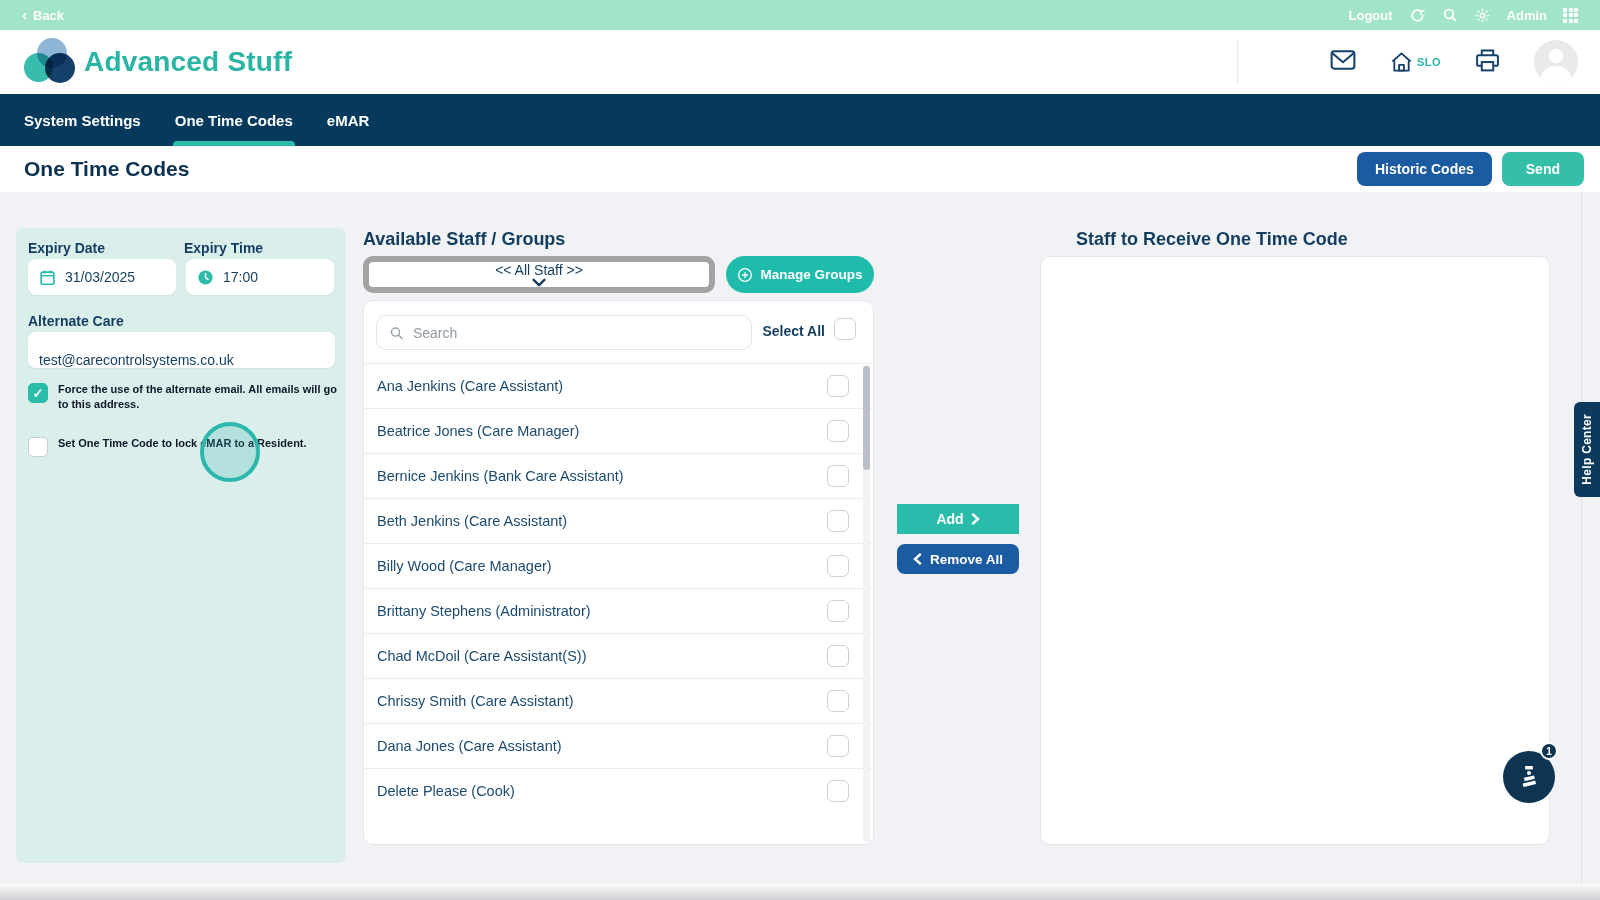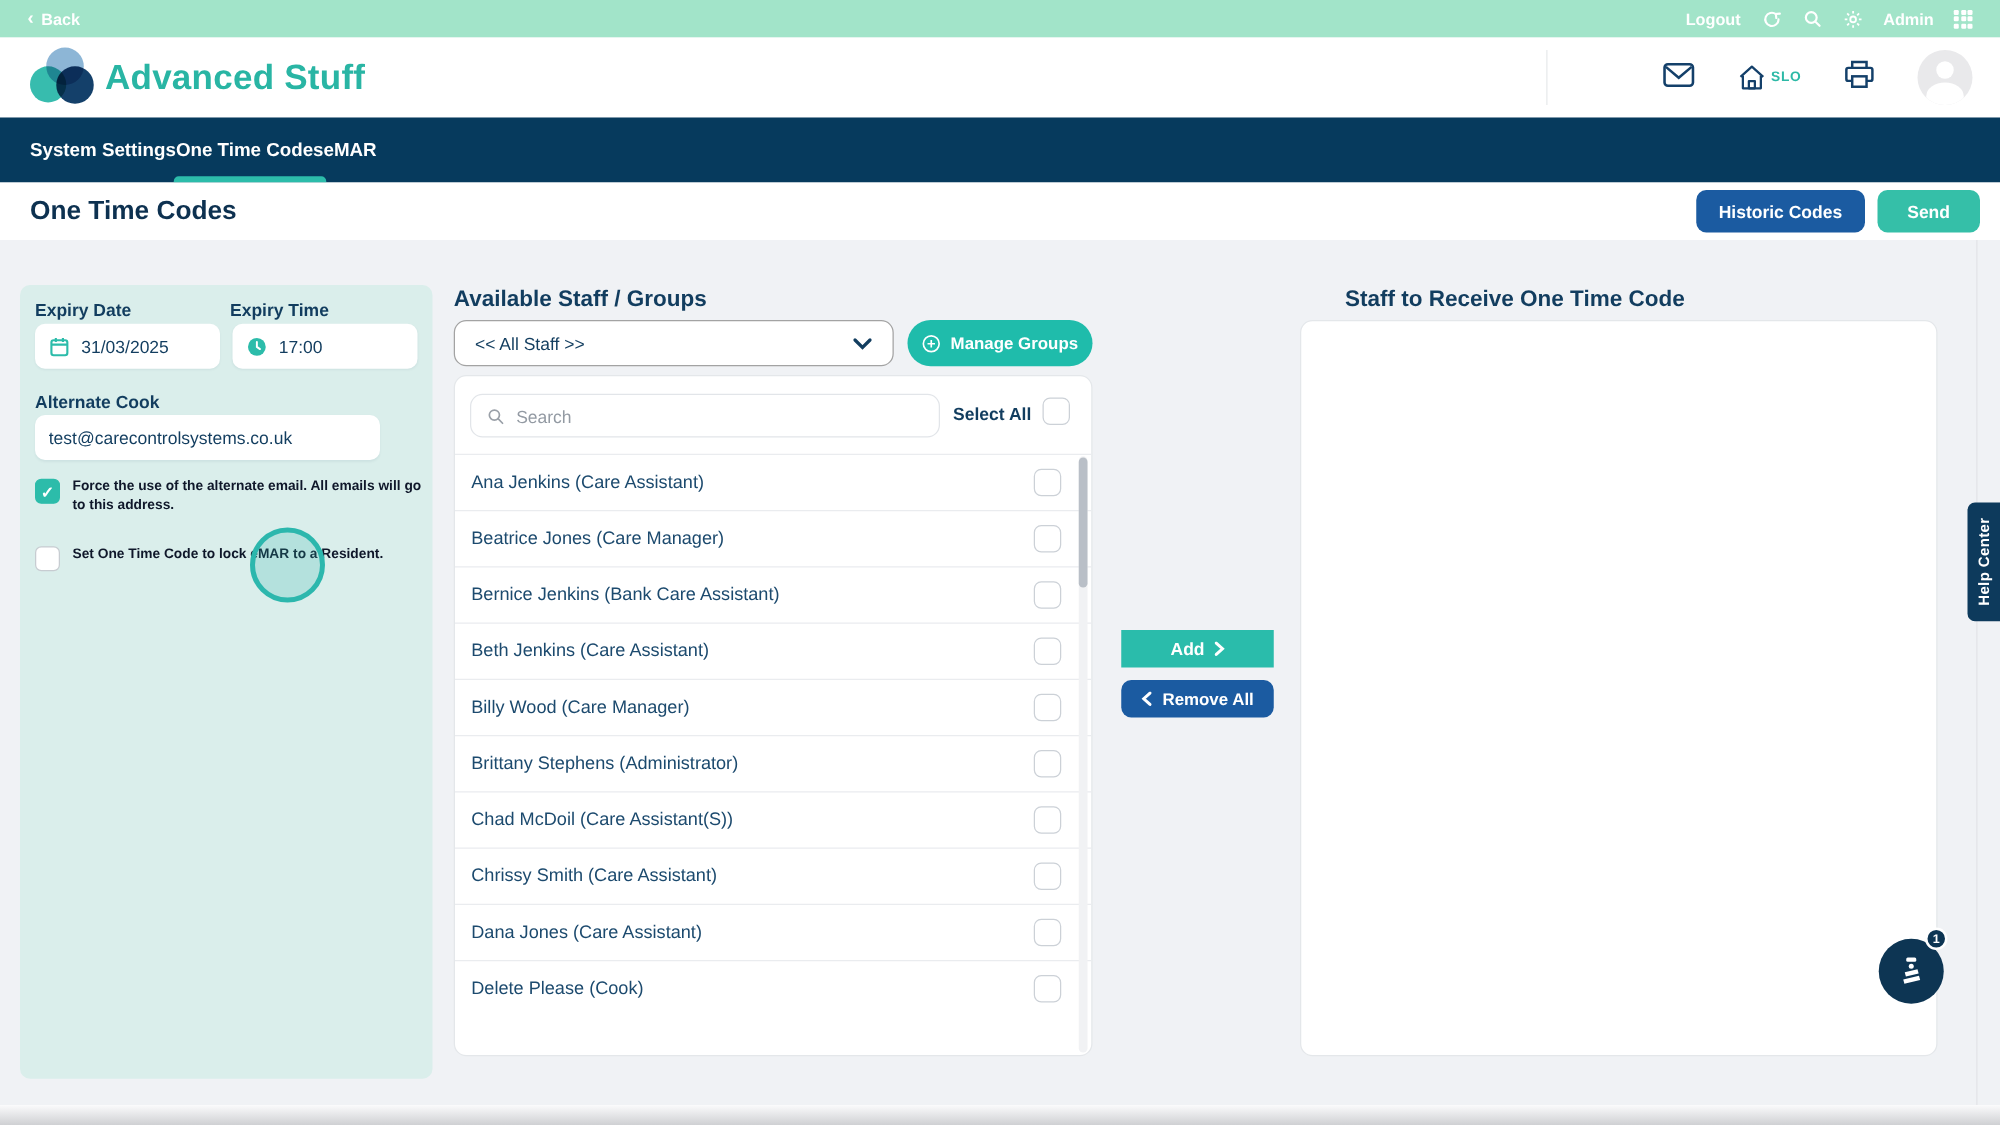--- a/index.html
+++ b/index.html
@@ -26,21 +26,21 @@
   .app-title { left:84px; top:46px; font-size:28px; font-weight:700; color:#29b5a4; letter-spacing:.2px; }
   .header-divider { left:1237px; top:40px; width:1px; height:44px; background:#e8eaec; }
   .header-icons { right:22px; top:30px; height:64px; position:absolute; display:flex; align-items:center; gap:34px; }
   .home-wrap { display:flex; align-items:center; gap:4px; }
   .slo { color:#2cb9a6; font-size:11px; font-weight:700; letter-spacing:.5px; }
   .avatar { width:44px; height:44px; border-radius:50%; background:#e9e9eb; position:relative; overflow:hidden; }
   .avatar .head { position:absolute; left:15px; top:9px; width:14px; height:14px; border-radius:50%; background:#fff; }
   .avatar .body { position:absolute; left:7px; top:26px; width:30px; height:22px; border-radius:50%; background:#fff; }
 
   
-  .nav { left:0; top:94px; width:1600px; height:52px; background:#063a5d; display:flex; align-items:center; padding:0 24px; }
+  .nav { left:0; top:94px; width:1600px; height:52px; background:#063a5d; display:flex; align-items:center; padding:0 24px; gap:34px; }
   .nav-tab { color:#fff; font-size:15px; font-weight:600; height:52px; display:flex; align-items:center; position:relative; cursor:pointer; }
   .nav-tab.active { font-weight:700; }
   .nav-tab.active::after { content:""; position:absolute; left:-2px; right:-2px; bottom:0; height:5px; background:#2cbcaa; border-radius:4px 4px 0 0; }
 
   
   .titlebar { left:0; top:146px; width:1600px; height:46px; background:#fff; display:flex; align-items:center; justify-content:space-between; padding:0 16px 0 24px; }
   .page-title { font-size:21px; font-weight:700; color:#0d3150; }
   .titlebar-actions { display:flex; gap:10px; }
   .btn { border:none; border-radius:8px; color:#fff; font-family:inherit; font-size:14px; font-weight:700; padding:9px 18px; cursor:pointer; }
   .btn-navy { background:#1b5ba1; }
@@ -55,21 +55,21 @@
   .fld-label { position:absolute; font-size:14px; font-weight:600; color:#123d5f; }
   .input { position:absolute; background:#fff; border-radius:8px; height:36px; display:flex; align-items:center; gap:9px; padding:0 11px; font-size:14px; color:#123d5f; box-shadow:0 1px 2px rgba(13,49,80,.06); }
   .chk-row { position:absolute; display:flex; gap:10px; }
   .chk { width:20px; height:20px; border-radius:5px; background:#fff; border:1px solid #c7ccd1; flex:none; margin-top:1px; display:flex; align-items:center; justify-content:center; color:#fff; font-size:13px; font-weight:700; cursor:pointer; }
   .chk.checked { background:#2cbcaa; border-color:#2cbcaa; }
   .chk-label { font-size:11px; font-weight:700; color:#0f172a; line-height:1.4; width:282px; }
   .click-circle { position:absolute; left:184px; top:194px; width:60px; height:60px; border-radius:50%; border:4px solid #2cb7ad; background:rgba(44,183,173,.22); }
 
   
   .avail-label { left:363px; top:229px; }
-  .dropdown { left:363px; top:256px; width:352px; height:37px; background:#fff; border:1px solid #a3a3a3; border-radius:10px; display:flex; align-items:center; justify-content:space-between; padding:0 16px; font-size:14px; color:#123d5f; cursor:pointer; }
+  .dropdown { left:363px; top:256px; width:352px; height:37px; background:#fff; border:6px solid #a3a3a3; border-radius:10px; display:flex; align-items:center; justify-content:space-between; padding:0 16px; font-size:14px; color:#123d5f; cursor:pointer;flex-direction:column; }
   .btn-manage { left:726px; top:256px; position:absolute; width:148px; height:37px; background:#1fbcab; border:none; border-radius:19px; color:#fff; font-family:inherit; font-size:13.5px; font-weight:700; display:flex; align-items:center; justify-content:center; gap:7px; cursor:pointer; }
 
   .list-card { left:363px; top:300px; width:511px; height:545px; background:#fff; border:1px solid #e4e7ea; border-radius:10px; overflow:hidden; }
   .search-box { position:absolute; left:12px; top:14px; width:376px; height:35px; border:1px solid #e2e5e9; border-radius:10px; display:flex; align-items:center; gap:9px; padding:0 12px; }
   .search-box input { border:none; outline:none; font-family:inherit; font-size:14px; color:#123d5f; width:100%; background:transparent; }
   .search-box input::placeholder { color:#939aa3; }
   .select-all-label { position:absolute; right:48px; top:22px; font-size:14px; font-weight:700; color:#123d5f; }
   .select-all-chk { position:absolute; right:17px; top:17px; }
   .chk-sq { width:22px; height:22px; border-radius:6px; border:1px solid #ccd1d7; background:#fff; cursor:pointer; }
   .staff-list { position:absolute; left:0; top:62px; width:100%; }
@@ -202,22 +202,22 @@
       </svg>
     <span>31/03/2025</span>
   </div>
   <div class="input" style="left:170px; top:31px; width:148px;">
     <svg width="17" height="17" viewBox="0 0 24 24">
         <circle cx="12" cy="12" r="10" fill="#2cbcaa"></circle>
         <path d="M12 6.5V12l3.5 2.5" stroke="#fff" stroke-width="2.2" fill="none" stroke-linecap="round"></path>
       </svg>
     <span>17:00</span>
   </div>
-  <div class="fld-label" style="left:12px; top:85px;">Alternate Cook</div>
-  <div class="input" style="left:12px; top:104px; width:276px;">
+  <div class="fld-label" style="left:12px; top:85px;">Alternate Care</div>
+  <div class="input" style="left:12px; top:104px; width:307px;align-items:flex-end;">
     <span>test@carecontrolsystems.co.uk</span>
   </div>
   <div class="chk-row" style="left:12px; top:154px;">
     <span class="chk checked">✓</span>
     <span class="chk-label">Force the use of the alternate email. All emails will go to this address.</span>
   </div>
   <div class="chk-row" style="left:12px; top:208px;">
     <span class="chk"></span>
     <span class="chk-label">Set One Time Code to lock eMAR to a Resident.</span>
   </div>

